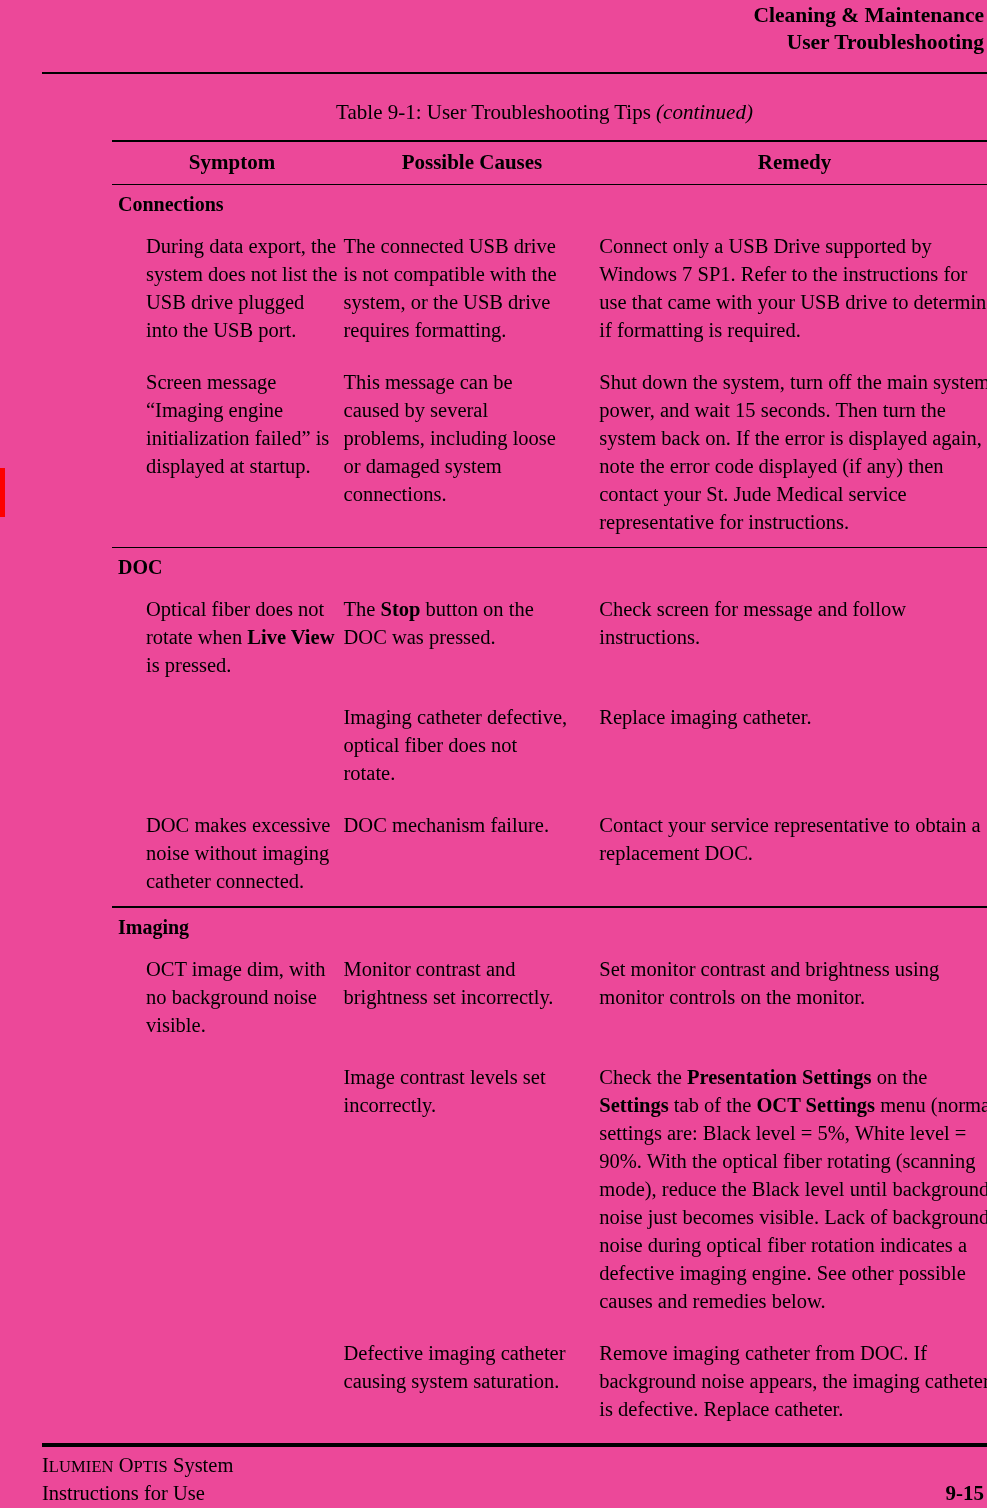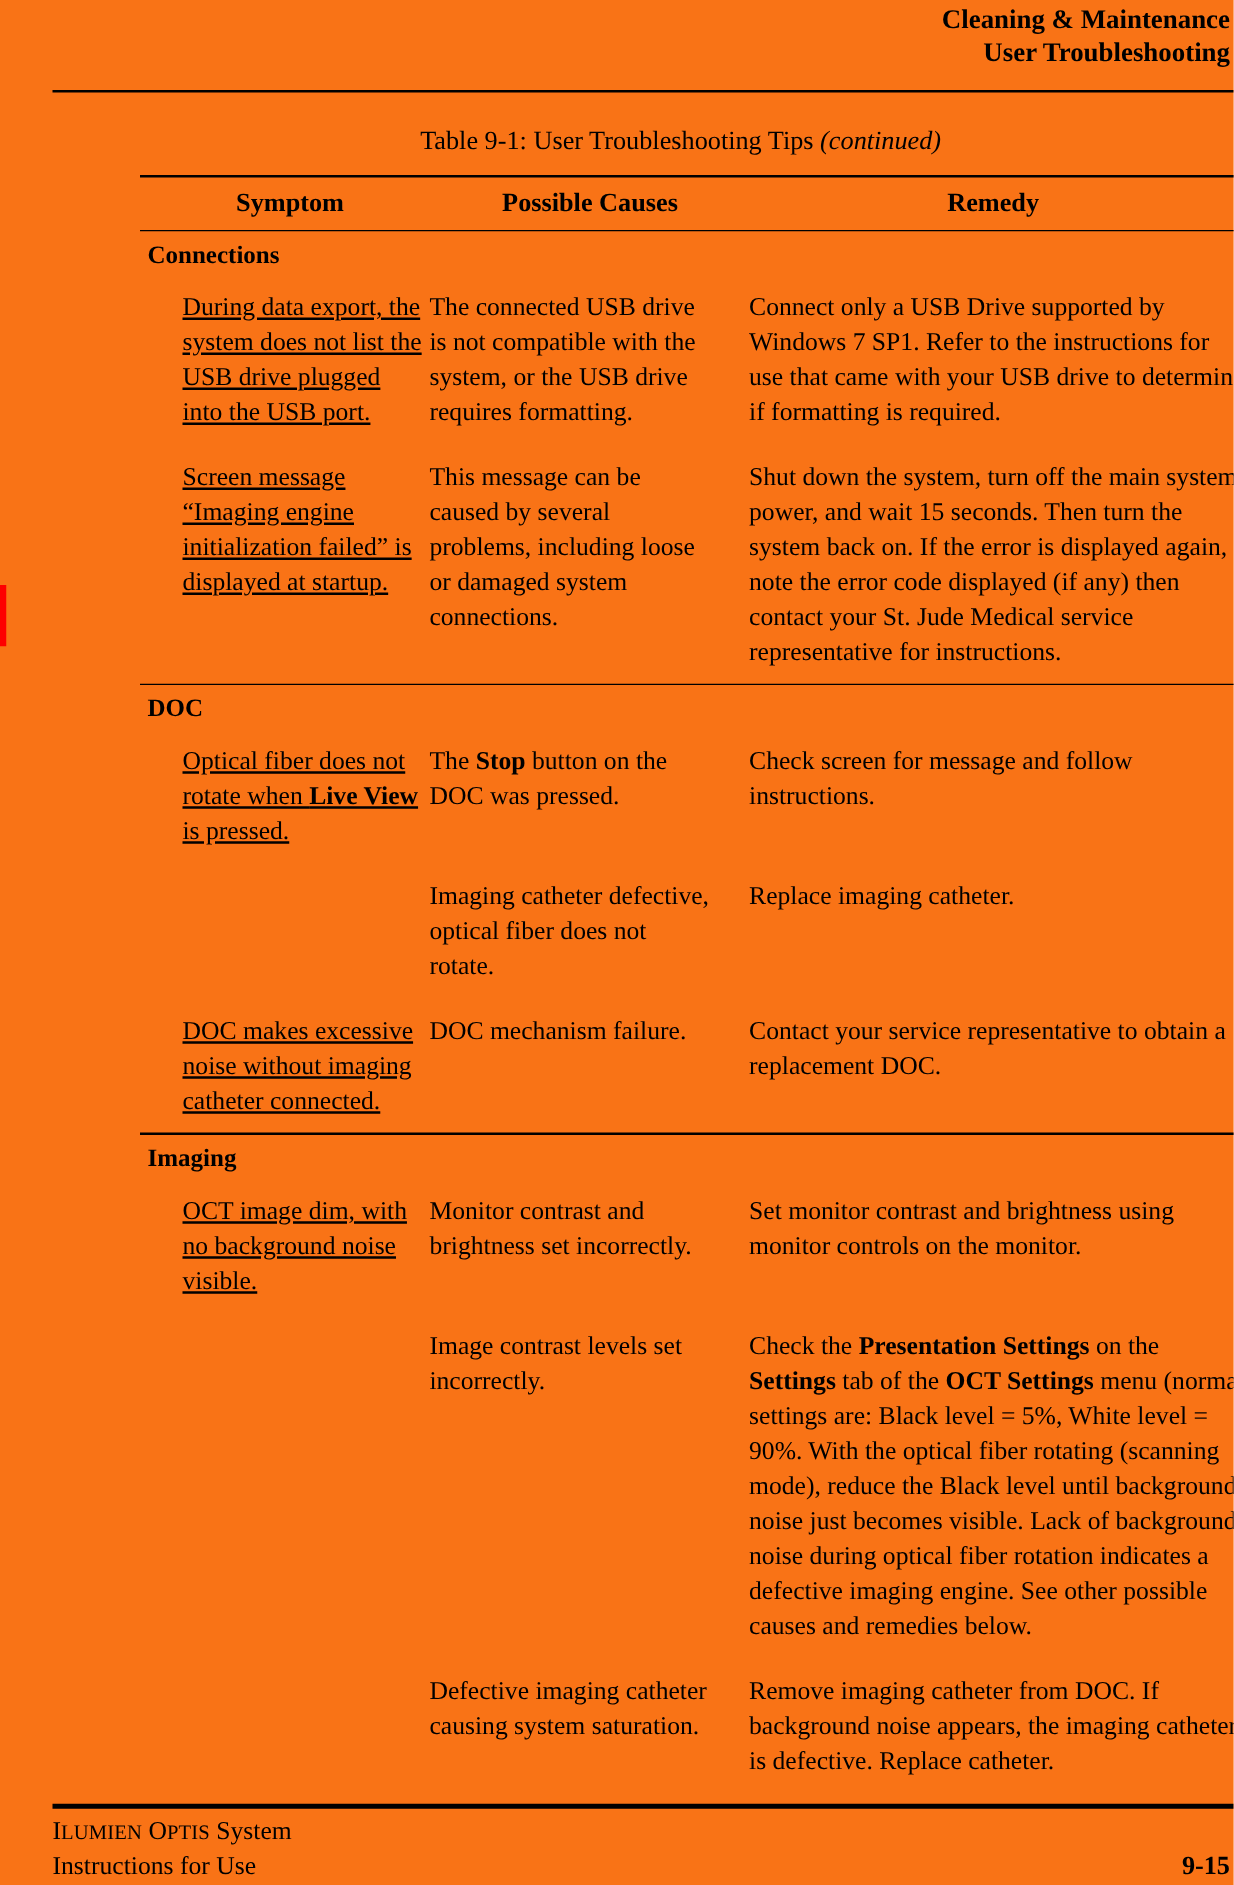--- a/index.html
+++ b/index.html
@@ -9,21 +9,21 @@
   }
   body {
     font-family: "Liberation Serif", "DejaVu Serif", serif;
     color: #000000;
   }
   #page {
     position: relative;
     width: 987px;
     height: 1508px;
     overflow: hidden;
-    background: #f97316;
+    background: #ec4899;
   }
 
   
   .page-header {
     position: absolute;
     top: 0px;
     left: 42px;
     right: 3px;
     text-align: right;
     font-family: "Liberation Serif", "DejaVu Serif", serif;
@@ -95,21 +95,21 @@
     display: flex;
     padding-top: 11px;
     padding-bottom: 3px;
   }
   .cell {
     font-size: 20.5px;
     line-height: 28px;
     text-align: left;
     box-sizing: border-box;
   }
-  .c1 { width: 236px; padding-left: 34px; padding-right: 6px; text-decoration: underline; }
+  .c1 { width: 236px; padding-left: 34px; padding-right: 6px; }
   .c2 { width: 242px; padding-right: 8px; }
   .c3 { width: 407px; margin-left: 19px; }
   .cell b { font-weight: bold; }
 
   .rowgap { height: 10px; }
   .secgap { height: 8px; }
 
   
   .change-bar {
     position: absolute;

